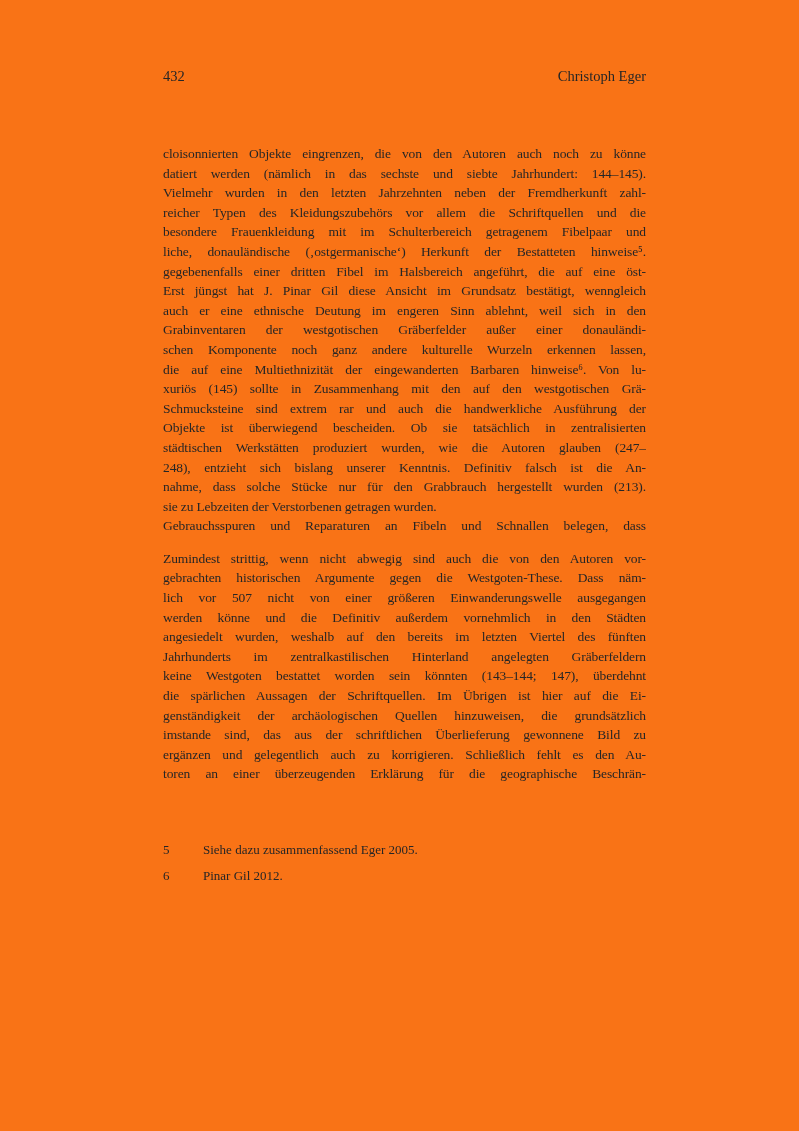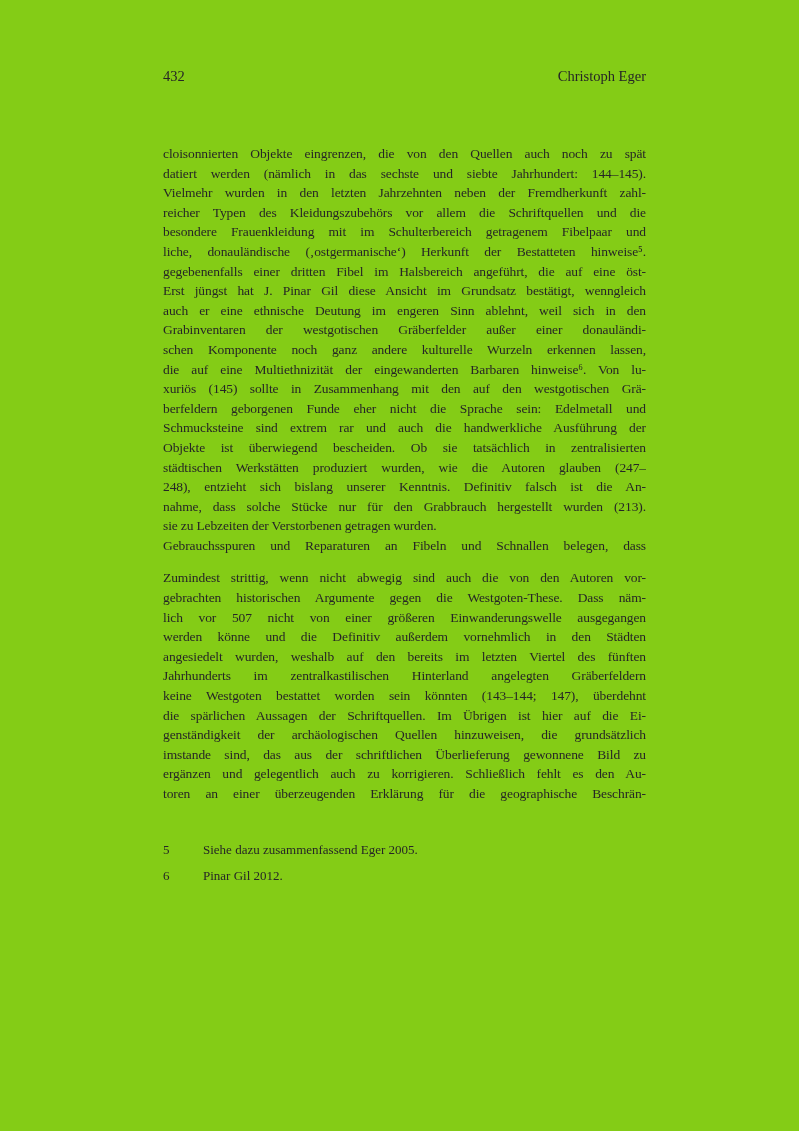--- a/index.html
+++ b/index.html
@@ -4,21 +4,21 @@
 <style>
   html, body {
     margin: 0;
     padding: 0;
     background: #ffffff;
   }
   .page {
     position: relative;
     width: 799px;
     height: 1131px;
-    background: #84cc16;
+    background: #f97316;
     font-family: "Liberation Serif", "DejaVu Serif", serif;
     color: #262626;
     overflow: hidden;
   }
   .running-head {
     position: absolute;
     left: 163px;
     top: 67px;
     width: 483px;
     height: 20px;
@@ -82,34 +82,33 @@
 
 <div class="page">
 
   <div class="running-head">
     <span class="pagenum">432</span>
     <span class="headtitle">Christoph Eger</span>
   </div>
 
   <div class="textblock" id="body-text">
       <div class="para">
-        <div class="line">cloisonnierten Objekte eingrenzen, die von den Quellen auch noch zu spät</div>
+        <div class="line">cloisonnierten Objekte eingrenzen, die von den Autoren auch noch zu könne</div>
         <div class="line">datiert werden (nämlich in das sechste und siebte Jahrhundert: 144–145).</div>
         <div class="line">Vielmehr wurden in den letzten Jahrzehnten neben der Fremdherkunft zahl-</div>
         <div class="line">reicher Typen des Kleidungszubehörs vor allem die Schriftquellen und die</div>
         <div class="line">besondere Frauenkleidung mit im Schulterbereich getragenem Fibelpaar und</div>
         <div class="line">liche, donauländische (‚ostgermanische‘) Herkunft der Bestatteten hinweise⁵.</div>
         <div class="line">gegebenenfalls einer dritten Fibel im Halsbereich angeführt, die auf eine öst-</div>
         <div class="line">Erst jüngst hat J. Pinar Gil diese Ansicht im Grundsatz bestätigt, wenngleich</div>
         <div class="line">auch er eine ethnische Deutung im engeren Sinn ablehnt, weil sich in den</div>
         <div class="line">Grabinventaren der westgotischen Gräberfelder außer einer donauländi-</div>
         <div class="line">schen Komponente noch ganz andere kulturelle Wurzeln erkennen lassen,</div>
         <div class="line">die auf eine Multiethnizität der eingewanderten Barbaren hinweise⁶. Von lu-</div>
         <div class="line">xuriös (145) sollte in Zusammenhang mit den auf den westgotischen Grä-</div>
-        <div class="line">berfeldern geborgenen Funde eher nicht die Sprache sein: Edelmetall und</div>
         <div class="line">Schmucksteine sind extrem rar und auch die handwerkliche Ausführung der</div>
         <div class="line">Objekte ist überwiegend bescheiden. Ob sie tatsächlich in zentralisierten</div>
         <div class="line">städtischen Werkstätten produziert wurden, wie die Autoren glauben (247–</div>
         <div class="line">248), entzieht sich bislang unserer Kenntnis. Definitiv falsch ist die An-</div>
         <div class="line">nahme, dass solche Stücke nur für den Grabbrauch hergestellt wurden (213).</div>
         <div class="line endline">sie zu Lebzeiten der Verstorbenen getragen wurden.</div>
         <div class="line">Gebrauchsspuren und Reparaturen an Fibeln und Schnallen belegen, dass</div>
       </div>
       <div class="para">
         <div class="line">Zumindest strittig, wenn nicht abwegig sind auch die von den Autoren vor-</div>

